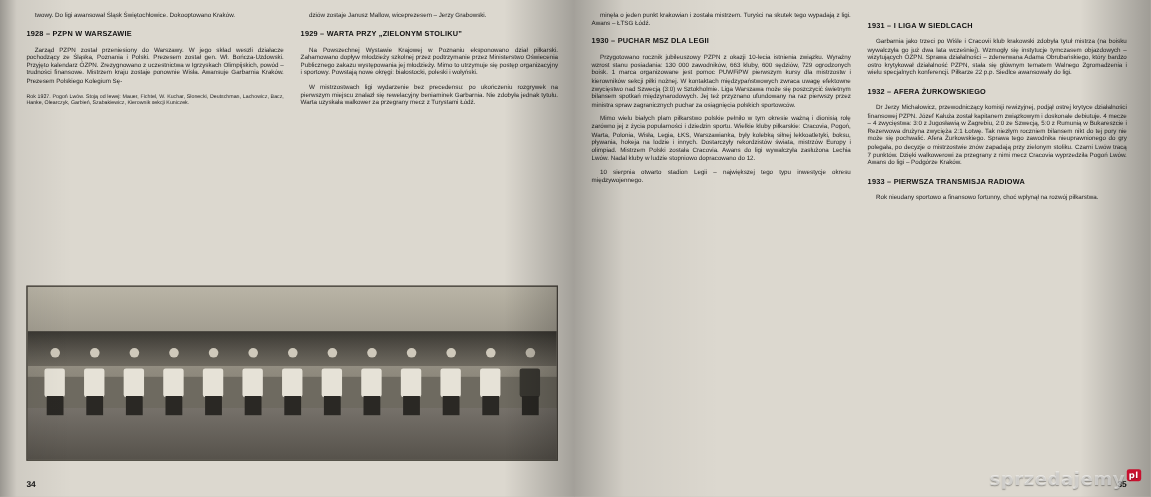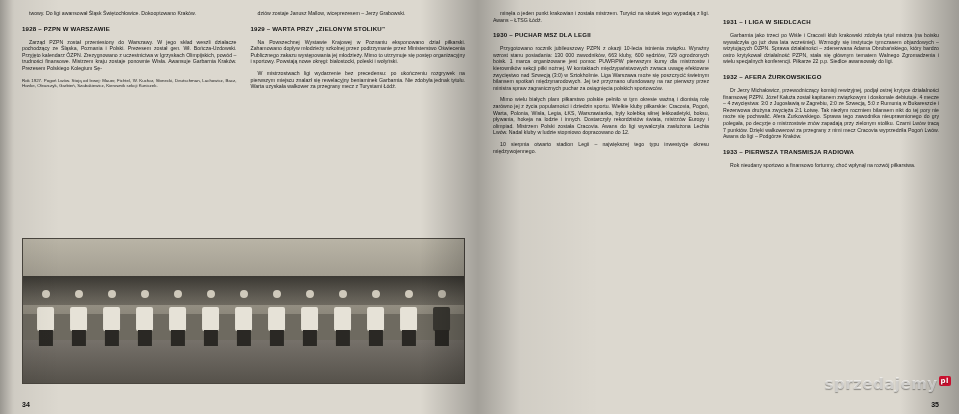--- a/index.html
+++ b/index.html
@@ -103,21 +103,21 @@
     position:absolute;
     bottom:6px;
     font-size:7px;
     font-weight:bold;
     color:#111;
   }
   .folio-left{left:22px;}
   .folio-right{right:20px;}
   .watermark{
     position:absolute;
-    right:8px;bottom:21px;
+    right:8px;bottom:6px;
     z-index:8;
     font-size:15px;
     font-weight:bold;
     color:rgba(255,255,255,0.55);
     letter-spacing:0.5px;
     font-family:"DejaVu Sans", sans-serif;
     text-shadow:0 1px 1px rgba(0,0,0,0.35);
     pointer-events:none;
     text-align:right;
   }

